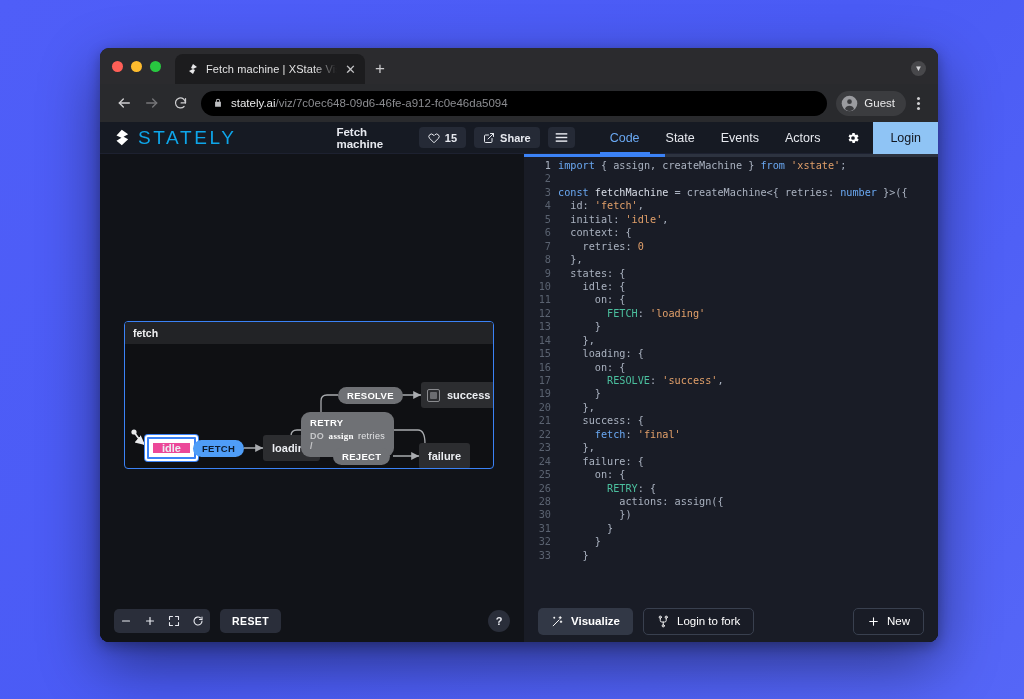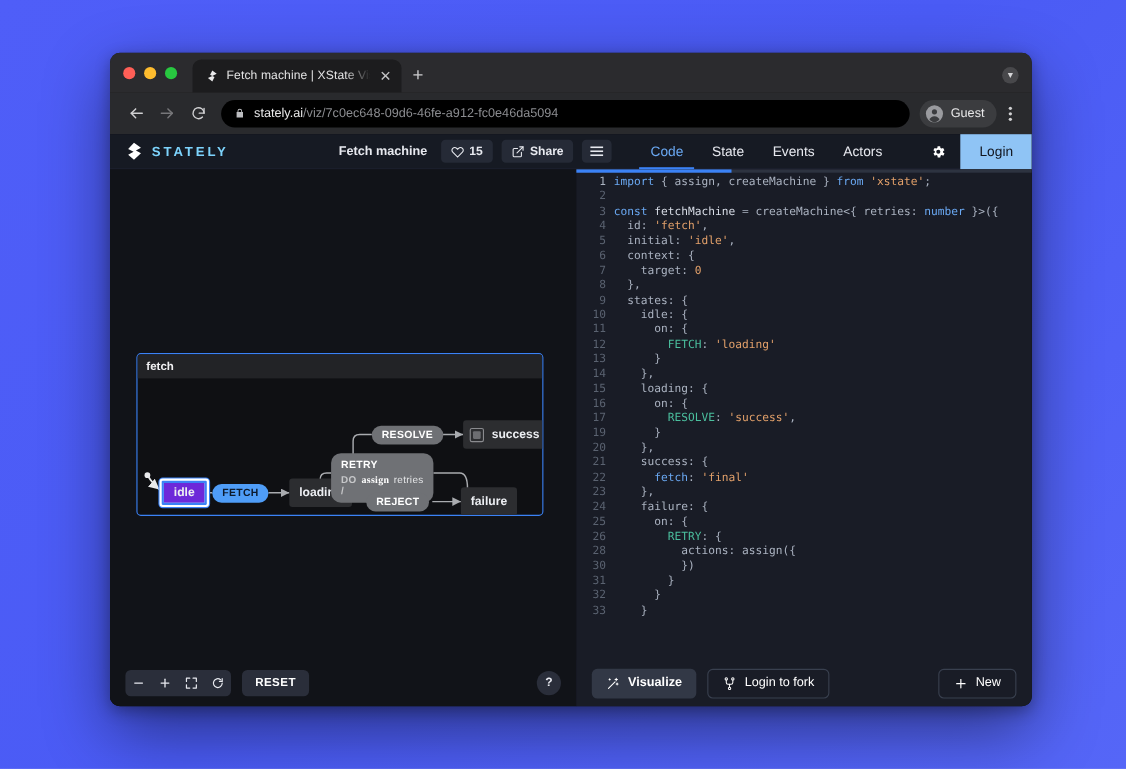--- a/index.html
+++ b/index.html
@@ -99,21 +99,21 @@
   .app { flex: 1 1 auto; display: flex; flex-direction: column; background: #111318; min-height: 0; }
 
   .appbar {
     height: 32px; flex: 0 0 32px;
     background: #161a23;
     display: flex; align-items: center;
     padding-left: 14px; gap: 0;
     border-bottom: 1px solid #1d2130;
   }
   .logo { display: flex; align-items: center; gap: 7px; }
-  .logo-word { color: #7dd3fc; font-size: 12px; font-weight: 700; letter-spacing: 2.6px; }
+  .logo-word { color: #0ea5e9; font-size: 19px; font-weight: 400; letter-spacing: 2.6px; }
   .appbar-mid { display: flex; align-items: center; gap: 8px; margin-left: 100px; }
   .doc-title { color: #e7e9ef; font-size: 11.5px; font-weight: 700; margin-right: 4px; }
   .chip {
     height: 21px; border-radius: 4px; background: #252a36;
     display: flex; align-items: center; gap: 5px;
     padding: 0 9px; color: #e7e9ef; font-size: 11px; font-weight: 700;
   }
   .chip.icononly { padding: 0 7px; }
 
   .appbar-tabs { display: flex; align-items: stretch; margin-left: 22px; height: 32px; }
@@ -154,21 +154,21 @@
   .machine-body { position: relative; height: 125px; }
 
   .node {
     position: absolute; border-radius: 3px;
     background: #2c2d30; color: #eceef2;
     font-size: 11px; font-weight: 700;
     display: flex; align-items: center; justify-content: center;
     padding: 0 9px; height: 26px;
   }
   .node.active {
-    background: #6d28d9; border: 4px solid #ffffff;
+    background: #ec4899; border: 8px solid #ffffff;
     outline: 2px solid #3b82f6; outline-offset: -4px;
     box-shadow: 0 0 0 1px #3b82f6;
   }
   .node.final { gap: 7px; padding-left: 6px; }
   .final-marker {
     width: 13px; height: 13px; border: 1.5px solid #8a8b8f; border-radius: 2px;
     display: flex; align-items: center; justify-content: center; flex: 0 0 13px;
   }
   .final-marker i { width: 7px; height: 7px; background: #6c6d71; display:block; border-radius:1px; }
 
@@ -548,21 +548,21 @@
               <div class="cl">
                 <span class="gut">5</span>
                 <span class="ctext"><span class="pun">  initial: </span><span class="str">'idle'</span><span class="pun">,</span></span>
               </div>
               <div class="cl">
                 <span class="gut">6</span>
                 <span class="ctext"><span class="pun">  context: {</span></span>
               </div>
               <div class="cl">
                 <span class="gut">7</span>
-                <span class="ctext"><span class="pun">    target: </span><span class="num">0</span></span>
+                <span class="ctext"><span class="pun">    retries: </span><span class="num">0</span></span>
               </div>
               <div class="cl">
                 <span class="gut">8</span>
                 <span class="ctext"><span class="pun">  },</span></span>
               </div>
               <div class="cl">
                 <span class="gut">9</span>
                 <span class="ctext"><span class="pun">  states: {</span></span>
               </div>
               <div class="cl">

